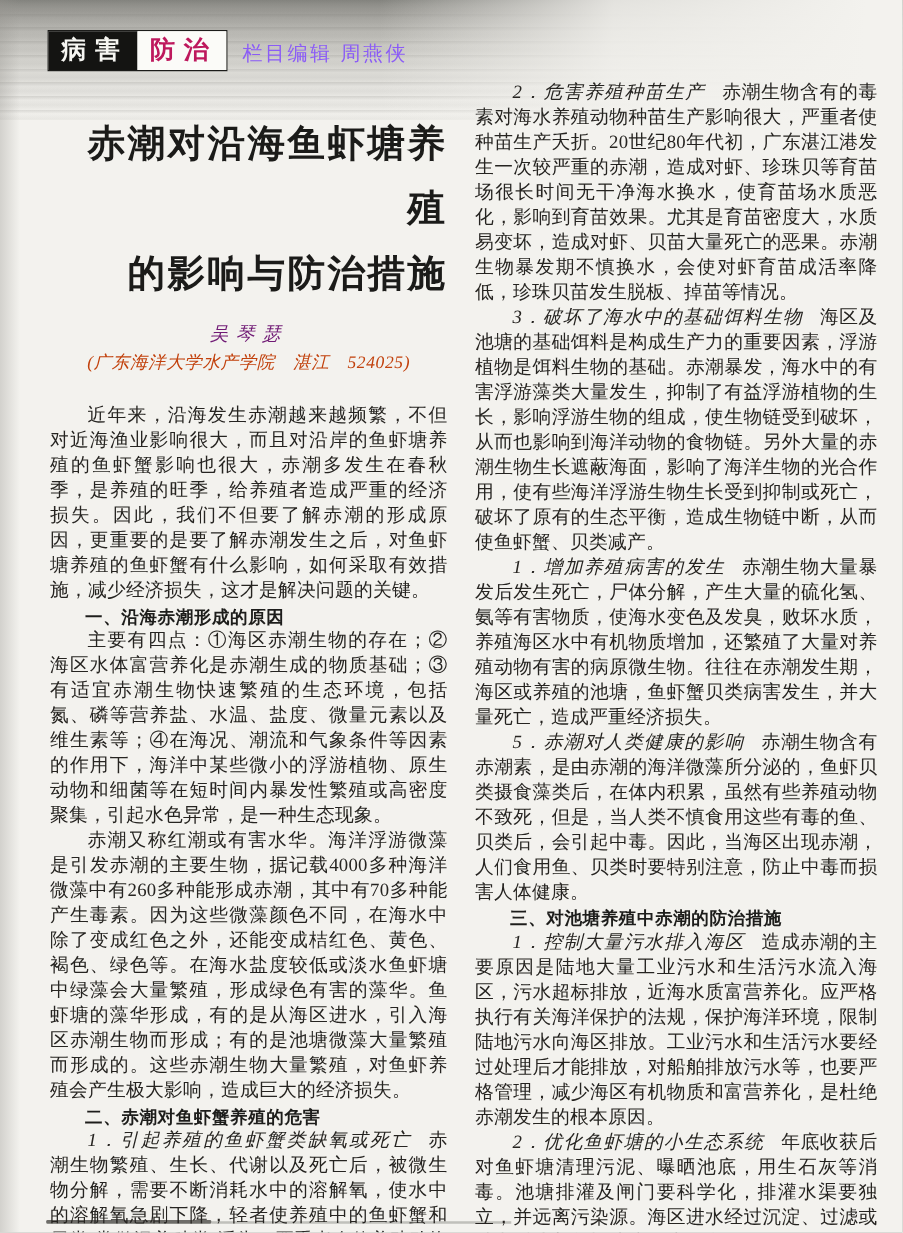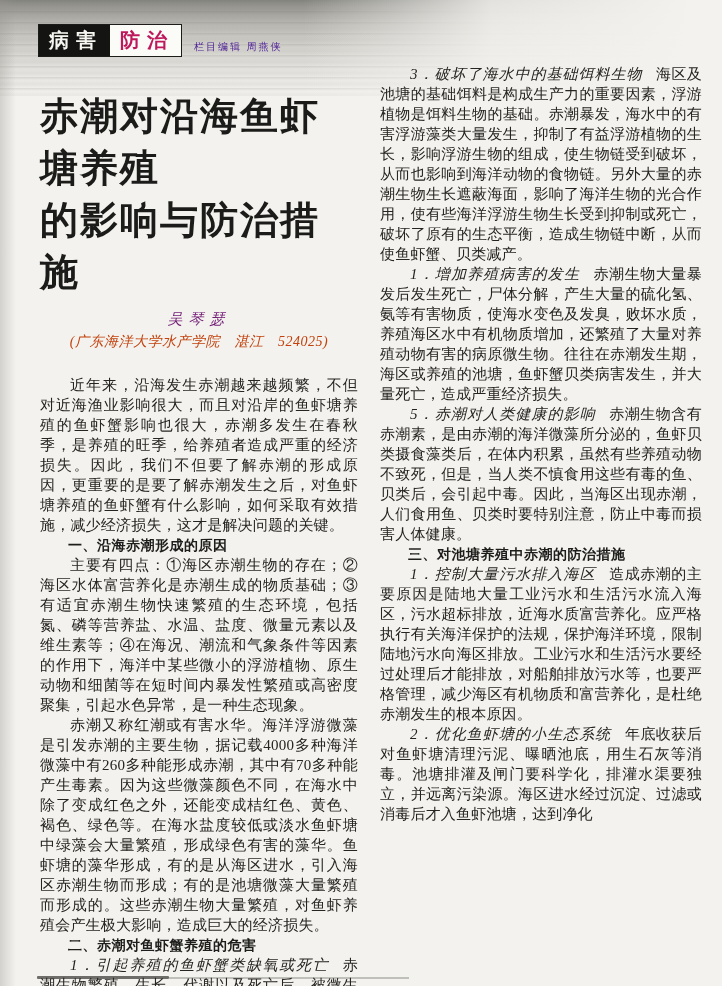--- a/index.html
+++ b/index.html
@@ -45,33 +45,33 @@
   }
   .badge-dark {
     background: #141412; color: #f6f6f2;
     padding: 5px 7px 6px 10px; letter-spacing: 7px;
   }
   .badge-light {
     background: #fbfbf8; color: #be185d;
     padding: 5px 7px 6px 10px; letter-spacing: 7px;
   }
   .editor {
-    font-family: Liberation Serif, serif;
-    font-size: 10px; color: #4c1d95; letter-spacing: 2px;
+    font-family: Liberation Sans, sans-serif;
+    font-size: 16px; color: #8b5cf6; letter-spacing: 2px;
     padding-bottom: 3px;
   }
   
   .col { position: absolute; }
   .col-left { left: 40px;  top: 88px; width: 318px; }
   .col-right { left: 380px; top: 64px; width: 322px; }
   .title {
     margin: 2px 0 0 0;
     font-family: "Liberation Sans", sans-serif;
-    font-weight: 700; font-size: 38px; line-height: 52px;
-    letter-spacing: 2px; text-align: left; color: #1b1b19;
+    font-weight: 700; font-size: 30px; line-height: 52px;
+    letter-spacing: 2px; text-align: right; color: #1b1b19;
   }
   .author {
     margin-top: 12px; text-align: center;
     font-style: italic; font-size: 15px; letter-spacing: 6px; color: #701a75;
   }
   .affiliation {
     margin-top: 4px; text-align: center;
     font-style: italic; font-size: 14px; letter-spacing: 0.5px; color: #c2410c;
   }
   .body { margin-top: 24px; }
@@ -118,20 +118,21 @@
         <div class="sec-heading">一、沿海赤潮形成的原因</div>
         <p class="para"><span>主要有四点：①海区赤潮生物的存在；②海区水体富营养化是赤潮生成的物质基础；③有适宜赤潮生物快速繁殖的生态环境，包括氮、磷等营养盐、水温、盐度、微量元素以及维生素等；④在海况、潮流和气象条件等因素的作用下，海洋中某些微小的浮游植物、原生动物和细菌等在短时间内暴发性繁殖或高密度聚集，引起水色异常，是一种生态现象。</span></p>
         <p class="para"><span>赤潮又称红潮或有害水华。海洋浮游微藻是引发赤潮的主要生物，据记载4000多种海洋微藻中有260多种能形成赤潮，其中有70多种能产生毒素。因为这些微藻颜色不同，在海水中除了变成红色之外，还能变成桔红色、黄色、褐色、绿色等。在海水盐度较低或淡水鱼虾塘中绿藻会大量繁殖，形成绿色有害的藻华。鱼虾塘的藻华形成，有的是从海区进水，引入海区赤潮生物而形成；有的是池塘微藻大量繁殖而形成的。这些赤潮生物大量繁殖，对鱼虾养殖会产生极大影响，造成巨大的经济损失。</span></p>
         <div class="sec-heading">二、赤潮对鱼虾蟹养殖的危害</div>
         <p class="para"><span class="lead">1．引起养殖的鱼虾蟹类缺氧或死亡</span><span>赤潮生物繁殖、生长、代谢以及死亡后，被微生物分解，需要不断消耗水中的溶解氧，使水中的溶解氧急剧下降，轻者使养殖中的鱼虾蟹和贝类(常做混养种类)浮头，严重者会使养殖动物死亡。赤潮生物会分泌粘液状物质，或赤潮生物死亡后产生粘液，养殖的动物呼吸时或在滤食过程中呼吸器官被赤潮生物粘液堵塞，而窒息死亡。同时有些赤潮生物含有毒素，它们活着时会释放毒素，当它</span></p>
       </div>
   </div>
 
   <div class="col col-right">
     <div class="body" id="right-body">
+        <p class="para"><span class="lead">2．危害养殖种苗生产</span><span>赤潮生物含有的毒素对海水养殖动物种苗生产影响很大，严重者使种苗生产夭折。20世纪80年代初，广东湛江港发生一次较严重的赤潮，造成对虾、珍珠贝等育苗场很长时间无干净海水换水，使育苗场水质恶化，影响到育苗效果。尤其是育苗密度大，水质易变坏，造成对虾、贝苗大量死亡的恶果。赤潮生物暴发期不慎换水，会使对虾育苗成活率降低，珍珠贝苗发生脱板、掉苗等情况。</span></p>
         <p class="para"><span class="lead">3．破坏了海水中的基础饵料生物</span><span>海区及池塘的基础饵料是构成生产力的重要因素，浮游植物是饵料生物的基础。赤潮暴发，海水中的有害浮游藻类大量发生，抑制了有益浮游植物的生长，影响浮游生物的组成，使生物链受到破坏，从而也影响到海洋动物的食物链。另外大量的赤潮生物生长遮蔽海面，影响了海洋生物的光合作用，使有些海洋浮游生物生长受到抑制或死亡，破坏了原有的生态平衡，造成生物链中断，从而使鱼虾蟹、贝类减产。</span></p>
         <p class="para"><span class="lead">1．增加养殖病害的发生</span><span>赤潮生物大量暴发后发生死亡，尸体分解，产生大量的硫化氢、氨等有害物质，使海水变色及发臭，败坏水质，养殖海区水中有机物质增加，还繁殖了大量对养殖动物有害的病原微生物。往往在赤潮发生期，海区或养殖的池塘，鱼虾蟹贝类病害发生，并大量死亡，造成严重经济损失。</span></p>
         <p class="para"><span class="lead">5．赤潮对人类健康的影响</span><span>赤潮生物含有赤潮素，是由赤潮的海洋微藻所分泌的，鱼虾贝类摄食藻类后，在体内积累，虽然有些养殖动物不致死，但是，当人类不慎食用这些有毒的鱼、贝类后，会引起中毒。因此，当海区出现赤潮，人们食用鱼、贝类时要特别注意，防止中毒而损害人体健康。</span></p>
         <div class="sec-heading">三、对池塘养殖中赤潮的防治措施</div>
         <p class="para"><span class="lead">1．控制大量污水排入海区</span><span>造成赤潮的主要原因是陆地大量工业污水和生活污水流入海区，污水超标排放，近海水质富营养化。应严格执行有关海洋保护的法规，保护海洋环境，限制陆地污水向海区排放。工业污水和生活污水要经过处理后才能排放，对船舶排放污水等，也要严格管理，减少海区有机物质和富营养化，是杜绝赤潮发生的根本原因。</span></p>
         <p class="para"><span class="lead">2．优化鱼虾塘的小生态系统</span><span>年底收获后对鱼虾塘清理污泥、曝晒池底，用生石灰等消毒。池塘排灌及闸门要科学化，排灌水渠要独立，并远离污染源。海区进水经过沉淀、过滤或消毒后才入鱼虾池塘，达到净化</span></p>
       </div>
   </div>
 </div>
 

